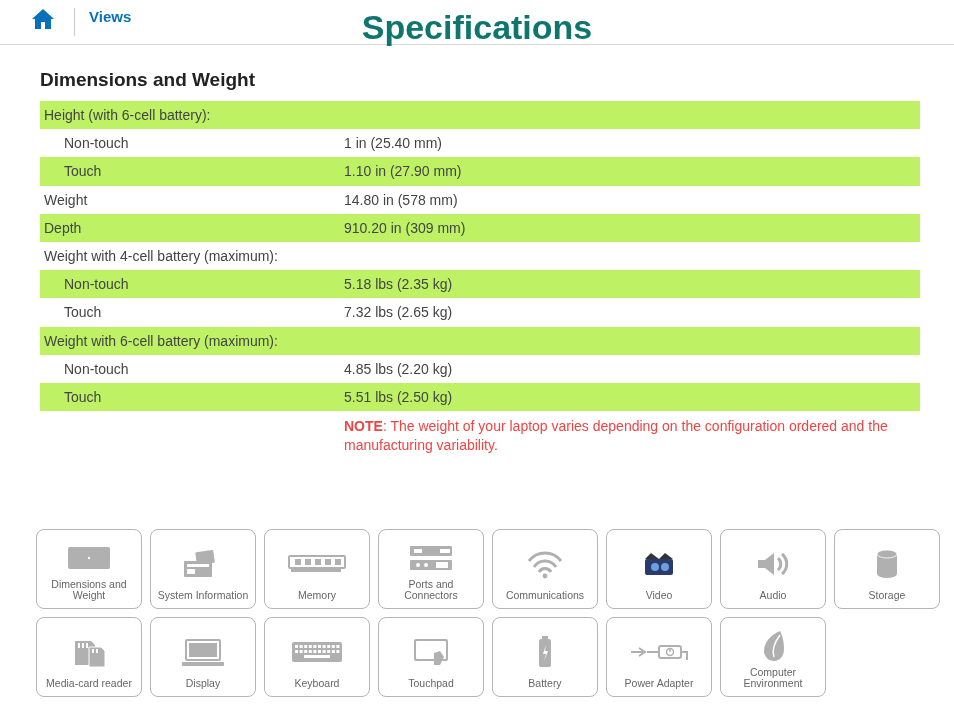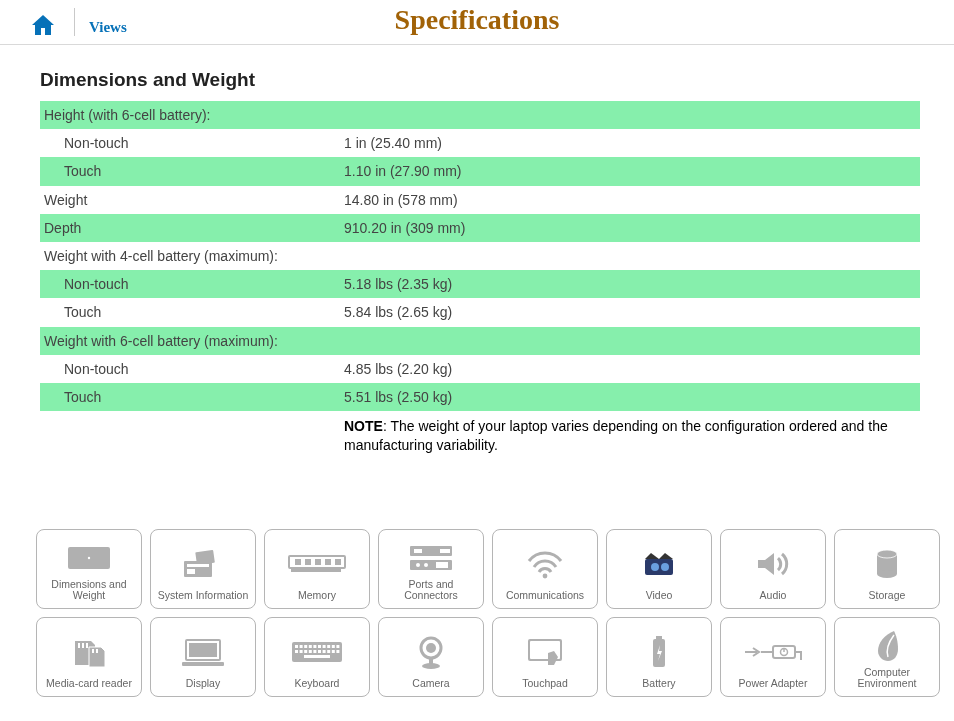--- a/index.html
+++ b/index.html
@@ -5,25 +5,24 @@
   * { box-sizing: border-box; margin: 0; padding: 0; }
   body {
     font-family: "Segoe UI", -apple-system, Arial, sans-serif;
     background: #fff;
     color: #333;
     width: 954px;
     min-height: 721px;
   }
   .topbar {
     display: flex;
-    align-items: flex-end;
+    align-items: flex-start;
     padding: 8px 16px 8px 30px;
     border-bottom: 1px solid #d9d9d9;
     position: relative;
-    font-family: Liberation Serif, serif;
   }
   .home-icon {
     color: #0671b8;
     cursor: pointer;
     display: flex;
     align-items: center;
   }
   .vsep {
     width: 1px;
     height: 28px;
@@ -33,23 +32,23 @@
   .views-link {
     color: #0671b8;
     font-size: 15px;
     font-weight: 600;
     cursor: pointer;
   }
   .page-title {
     position: absolute;
     left: 50%;
     transform: translateX(-50%);
-    font-size: 28px;
+    font-size: 34px;
     font-weight: 700;
-    color: #a16207;
+    color: #0f766e;
   }
   .content {
     padding: 24px 40px 0 40px;
   }
   .section-title {
     font-size: 19px;
     font-weight: 700;
     color: #222;
     margin-bottom: 10px;
   }
@@ -62,28 +61,28 @@
   }
   .row .label {
     flex: 0 0 300px;
     color: #444;
   }
   .row .value {
     flex: 1;
     color: #444;
   }
   .row.sub .label { padding-left: 20px; }
-  .row.shade { background: #86efac; }
+  .row.shade { background: #bef264; }
   .note-row {
     display: flex;
     font-size: 14px;
     padding: 6px 10px 0 4px;
   }
   .note-row .spacer { flex: 0 0 300px; }
-  .note-row .note { flex: 1; color: #000000; line-height: 1.35; }
+  .note-row .note { flex: 1; color: #ef4444; line-height: 1.35; }
   .note-row .note b { font-weight: 700; }
 
   .nav-grid {
     display: grid;
     grid-template-columns: repeat(8, 106px);
     gap: 8px;
     padding: 0 36px;
     margin-top: 74px;
   }
   .nav-card {
@@ -153,21 +152,21 @@
       <div class="row">
         <div class="label">Weight with 4-cell battery (maximum):</div>
         <div class="value"></div>
       </div>
       <div class="row sub shade">
         <div class="label">Non-touch</div>
         <div class="value">5.18 lbs (2.35 kg)</div>
       </div>
       <div class="row sub">
         <div class="label">Touch</div>
-        <div class="value">5.84 lbs (2.65 kg)</div>
+        <div class="value">7.32 lbs (2.65 kg)</div>
       </div>
       <div class="row shade">
         <div class="label">Weight with 6-cell battery (maximum):</div>
         <div class="value"></div>
       </div>
       <div class="row sub">
         <div class="label">Non-touch</div>
         <div class="value">4.85 lbs (2.20 kg)</div>
       </div>
       <div class="row sub shade">
@@ -322,31 +321,20 @@
           <rect x="37.199999999999996" y="10" width="3" height="3" fill="#fff"></rect>
           <rect x="41.8" y="10" width="3" height="3" fill="#fff"></rect>
           <rect x="46.4" y="10" width="3" height="3" fill="#fff"></rect>
           <rect x="14" y="15" width="26" height="3" fill="#fff"></rect>
         </svg>
       </div>
       <div class="caption">Keyboard</div>
     </div>
     <div class="nav-card">
       <div class="icon-wrap">
-        <svg width="32" height="36" viewBox="0 0 32 36">
-          <circle cx="16" cy="14" r="10" fill="none" stroke="#b0b0b0" stroke-width="3"></circle>
-          <circle cx="16" cy="14" r="5" fill="#b0b0b0"></circle>
-          <rect x="14" y="24" width="4" height="6" fill="#b0b0b0"></rect>
-          <ellipse cx="16" cy="32" rx="9" ry="3" fill="#b0b0b0"></ellipse>
-        </svg>
-      </div>
-      <div class="caption">Camera</div>
-    </div>
-    <div class="nav-card">
-      <div class="icon-wrap">
         <svg width="42" height="34" viewBox="0 0 42 34">
           <rect x="4" y="4" width="34" height="22" rx="2" fill="#b0b0b0"></rect>
           <rect x="6" y="6" width="30" height="18" rx="1" fill="#fff"></rect>
           <path d="M24 18 L24 30 L30 30 L34 22 L30 16 Z" fill="#b0b0b0"></path>
         </svg>
       </div>
       <div class="caption">Touchpad</div>
     </div>
     <div class="nav-card">
       <div class="icon-wrap">

